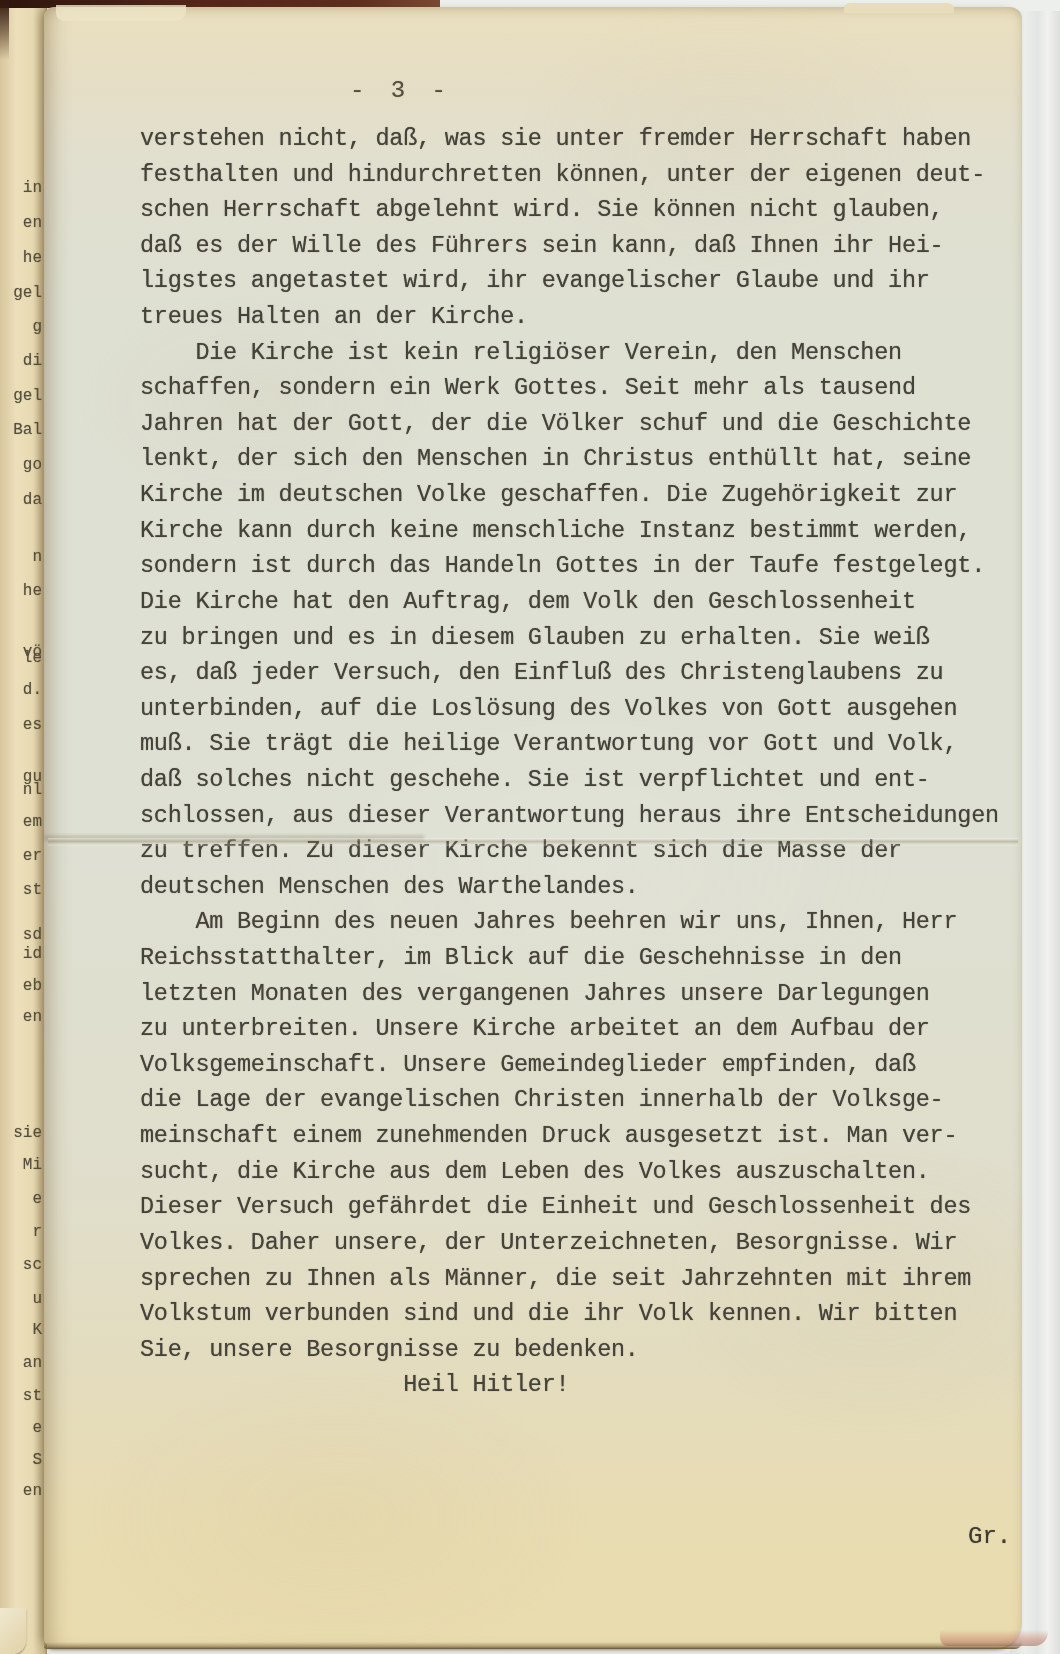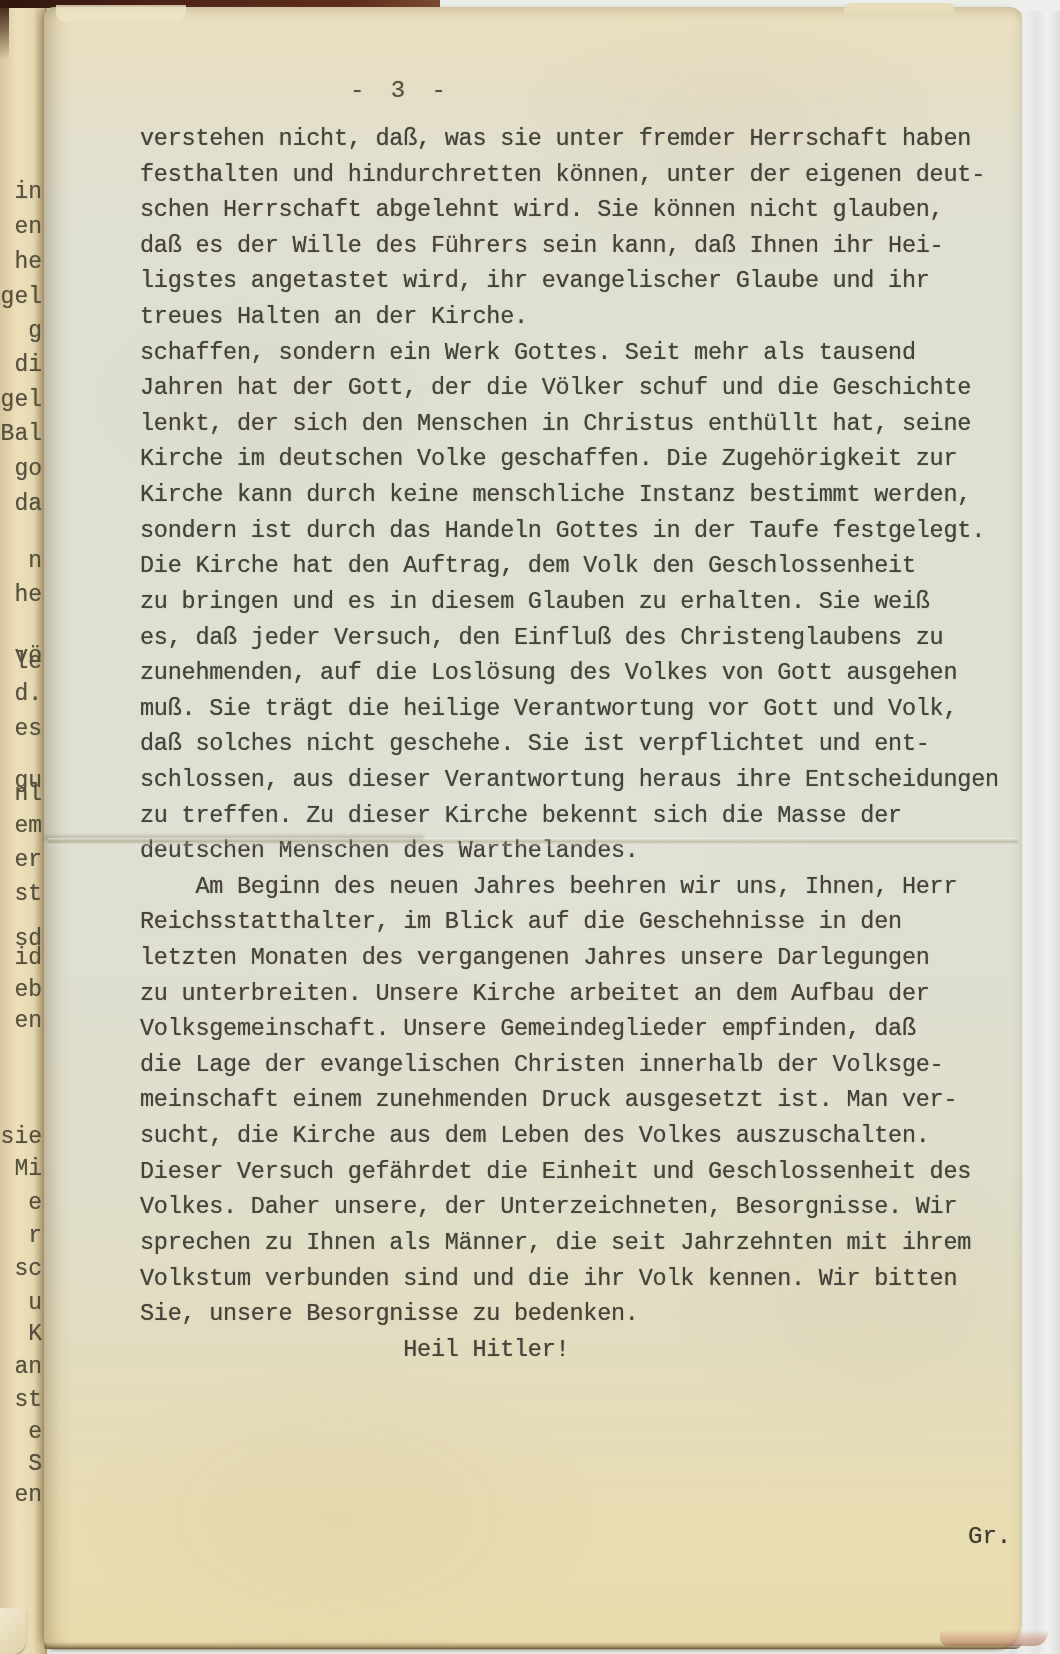--- a/index.html
+++ b/index.html
@@ -23,21 +23,21 @@
   }
 
   
   .under-page{
     position:absolute;left:0;top:4px;width:47px;height:1650px;
     background:linear-gradient(90deg,#d8c69e 0%,#ecdfba 35%,#e7dab2 70%,#c6b48a 94%,#a08e6a 100%);
     overflow:hidden;
   }
   .under-page .frag{
     position:absolute;right:5px;
-    font-size:23px;color:#56503e;white-space:pre;
+    font-size:16px;color:#56503e;white-space:pre;
     text-shadow:0 0 1px rgba(86,80,62,.5);
   }
 
   
   .bind-bar{
     position:absolute;left:0;top:0;width:440px;height:8px;
     background:linear-gradient(90deg,#2e150d 0%,#54261a 45%,#5d2d1d 80%,#7a4a34 100%);
   }
   .bind-corner{
     position:absolute;left:0;top:0;width:9px;height:60px;
@@ -196,30 +196,31 @@
 
     <div class="page-number">- 3 -</div>
 
     <div class="text-block">
         <div class="line">verstehen nicht, daß, was sie unter fremder Herrschaft haben</div>
         <div class="line">festhalten und hindurchretten können, unter der eigenen deut-</div>
         <div class="line">schen Herrschaft abgelehnt wird. Sie können nicht glauben,</div>
         <div class="line">daß es der Wille des Führers sein kann, daß Ihnen ihr Hei-</div>
         <div class="line">ligstes angetastet wird, ihr evangelischer Glaube und ihr</div>
         <div class="line">treues Halten an der Kirche.</div>
+        <div class="line">    Die Kirche ist kein religiöser Verein, den Menschen</div>
         <div class="line">schaffen, sondern ein Werk Gottes. Seit mehr als tausend</div>
         <div class="line">Jahren hat der Gott, der die Völker schuf und die Geschichte</div>
         <div class="line">lenkt, der sich den Menschen in Christus enthüllt hat, seine</div>
         <div class="line">Kirche im deutschen Volke geschaffen. Die Zugehörigkeit zur</div>
         <div class="line">Kirche kann durch keine menschliche Instanz bestimmt werden,</div>
         <div class="line">sondern ist durch das Handeln Gottes in der Taufe festgelegt.</div>
         <div class="line">Die Kirche hat den Auftrag, dem Volk den Geschlossenheit</div>
         <div class="line">zu bringen und es in diesem Glauben zu erhalten. Sie weiß</div>
         <div class="line">es, daß jeder Versuch, den Einfluß des Christenglaubens zu</div>
-        <div class="line">zunehmenden, auf die Loslösung des Volkes von Gott ausgehen</div>
+        <div class="line">unterbinden, auf die Loslösung des Volkes von Gott ausgehen</div>
         <div class="line">muß. Sie trägt die heilige Verantwortung vor Gott und Volk,</div>
         <div class="line">daß solches nicht geschehe. Sie ist verpflichtet und ent-</div>
         <div class="line">schlossen, aus dieser Verantwortung heraus ihre Entscheidungen</div>
         <div class="line">zu treffen. Zu dieser Kirche bekennt sich die Masse der</div>
         <div class="line">deutschen Menschen des Warthelandes.</div>
         <div class="line">    Am Beginn des neuen Jahres beehren wir uns, Ihnen, Herr</div>
         <div class="line">Reichsstatthalter, im Blick auf die Geschehnisse in den</div>
         <div class="line">letzten Monaten des vergangenen Jahres unsere Darlegungen</div>
         <div class="line">zu unterbreiten. Unsere Kirche arbeitet an dem Aufbau der</div>
         <div class="line">Volksgemeinschaft. Unsere Gemeindeglieder empfinden, daß</div>

